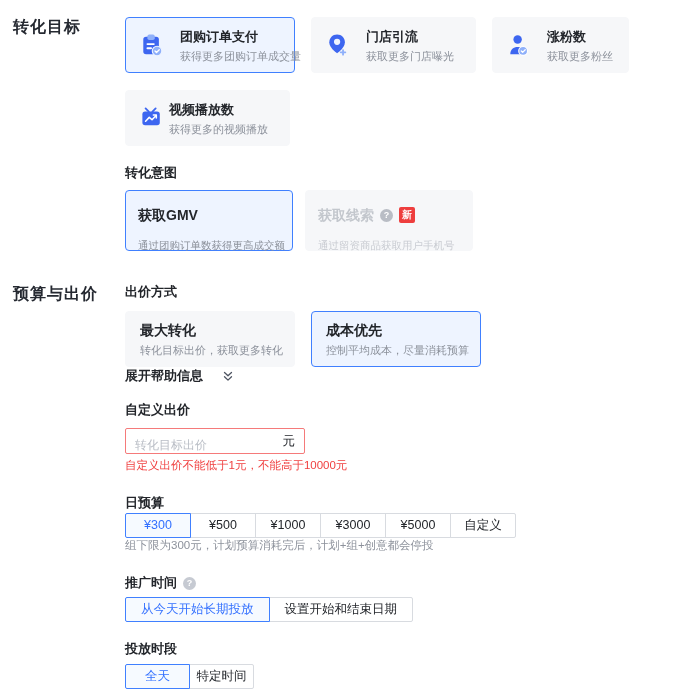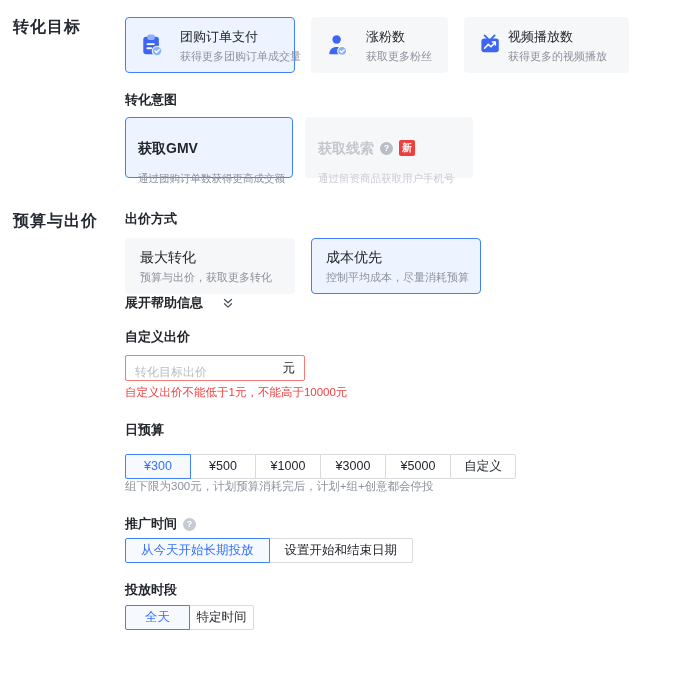--- a/index.html
+++ b/index.html
@@ -13,30 +13,30 @@
   .section-label { width:125px; flex:0 0 125px; padding-left:13px; font-size:16px;
     font-weight:bold; letter-spacing:1px; color:#252931; line-height:20px; }
   .section-content { flex:1; min-width:0; }
 
   
   .goals { display:flex; flex-wrap:wrap; column-gap:16px; row-gap:17px; max-width:545px; }
   .card { border-radius:4px; background:#f6f7f9; border:1px solid #f6f7f9; cursor:pointer; }
   .card.selected { background:#eef4ff; border-color:#4080ff; }
   .goal-card { height:56px; display:flex; align-items:center; padding:0 14px 0 15px; gap:17px; }
   .goal-card .g-icon { width:22px; height:24px; flex:0 0 22px; display:flex; align-items:center; }
-  .card-title { font-size:13px; font-weight:normal; color:#23262b; line-height:17px; }
+  .card-title { font-size:13px; font-weight:bold; color:#23262b; line-height:17px; }
   .card-sub { font-size:11px; color:#8c919b; line-height:14px; margin-top:4px; white-space:nowrap; }
   .w-a{width:170px;} .w-b{width:165px;} .w-c{width:137px;} .w-d{width:165px;gap:6px;}
 
   .sub-label { font-size:13px; font-weight:600; color:#23262b; line-height:16px;
     display:flex; align-items:center; gap:6px; }
 
   
   .intents { display:flex; gap:12px; margin-top:9px; }
-  .intent-card { width:168px; height:61px; padding:21px 12px; }
+  .intent-card { width:168px; height:61px; padding:15px 12px; }
   .intent-title { font-size:14px; font-weight:bold; line-height:18px; display:flex;
     align-items:center; gap:6px; }
   .intent-sub { font-size:10.5px; color:#8c919b; margin-top:15px; white-space:nowrap; }
   .intent-card.disabled .intent-title { color:#c3c7cd; }
   .intent-card.disabled .intent-sub { color:#c9ccd2; }
 
   .help-q { width:13px; height:13px; border-radius:50%; background:#b9bdc5; color:#fff;
     font-size:9px; font-weight:bold; display:inline-flex; align-items:center;
     justify-content:center; line-height:1; cursor:pointer; }
   .badge-new { background:#ee3e3e; color:#fff; font-size:10px; line-height:1;
@@ -57,21 +57,21 @@
     border-radius:2px; display:flex; align-items:center; background:#fff; }
   .bid-input-wrap input { flex:1; min-width:0; border:0; outline:none; padding:0 4px 0 9px;
     font-size:12px; color:#ec4899; background:transparent;
     font-family:"Liberation Sans", sans-serif;margin-top:8px; }
   .bid-input-wrap input::placeholder { color:#b9bdc5; }
   .unit { font-size:12.5px; color:#23262b; padding-right:9px; }
   .error-text { margin-top:4px; font-size:11.5px; color:#f04040; }
   .hint-text { font-size:11.5px; color:#8c919b; }
 
   
-  .segmented { display:flex; margin-top:16px; }
+  .segmented { display:flex; margin-top:2px; }
   .seg-btn { height:25px; line-height:23px; text-align:center; font-size:12.5px;
     background:#fff; border:1px solid #d8dbe0; color:#23262b; margin-left:-1px;
     cursor:pointer; white-space:nowrap; position:relative; }
   .seg-btn:first-child { margin-left:0; border-radius:2px 0 0 2px; }
   .seg-btn:last-child { border-radius:0 2px 2px 0; }
   .seg-btn.selected { border-color:#4080ff; color:#3370ff; background:#f6faff; z-index:1; }
   .seg-budget { width:66px; }
   .seg-pad { padding:0 15px; }
   .seg-slot { width:65px; }
   .seg-row-gap6 { margin-top:6px; } .seg-row-gap7 { margin-top:7px; }
@@ -99,20 +99,33 @@
               <circle cx="17.5" cy="19.5" r="5.2" fill="#8fb0fa" stroke="#eef4ff" stroke-width="1.2"></circle>
               <path d="M15.3 19.5 l1.6 1.6 3-3" stroke="#fff" stroke-width="1.5" fill="none" stroke-linecap="round" stroke-linejoin="round"></path>
             </svg>
           </span>
           <span>
             <div class="card-title">团购订单支付</div>
             <div class="card-sub">获得更多团购订单成交量</div>
           </span>
         </div>
 
+        <div class="card goal-card w-b">
+          <span class="g-icon">
+            <svg width="22" height="24" viewBox="0 0 24 26">
+              <path d="M11 1.5 C6 1.5 2.5 5.4 2.5 9.9 c0 5.6 6.4 10.5 8.5 12 2.1-1.5 8.5-6.4 8.5-12 C19.5 5.4 16 1.5 11 1.5 z" fill="#3d66f0"></path>
+              <circle cx="11" cy="9.5" r="3.4" fill="#eef4ff"></circle>
+              <path d="M17.5 18.5 v5 M15 21 h5" stroke="#8fb0fa" stroke-width="2" stroke-linecap="round"></path>
+            </svg>
+          </span>
+          <span>
+            <div class="card-title">门店引流</div>
+            <div class="card-sub">获取更多门店曝光</div>
+          </span>
+        </div>
 
         <div class="card goal-card w-c">
           <span class="g-icon">
             <svg width="22" height="24" viewBox="0 0 24 26">
               <circle cx="10.5" cy="7" r="4.6" fill="#3d66f0"></circle>
               <path d="M2.5 23 c0-5 3.6-7.8 8-7.8 s8 2.8 8 7.8 z" fill="#3d66f0"></path>
               <circle cx="16.5" cy="19.5" r="4.8" fill="#8fb0fa" stroke="#fff" stroke-width="1.2"></circle>
               <path d="M14.5 19.5 l1.5 1.5 2.8-2.8" stroke="#fff" stroke-width="1.4" fill="none" stroke-linecap="round" stroke-linejoin="round"></path>
             </svg>
           </span>
@@ -160,21 +173,21 @@
 
   <div class="section-row second">
     <div class="section-label">预算与出价</div>
     <div class="section-content">
 
       <div class="sub-label">出价方式</div>
 
       <div class="bid-modes">
         <div class="card bid-card">
           <div class="card-title" style="font-size:14px;">最大转化</div>
-          <div class="card-sub">预算与出价，获取更多转化</div>
+          <div class="card-sub">转化目标出价，获取更多转化</div>
         </div>
         <div class="card bid-card selected">
           <div class="card-title" style="font-size:14px;">成本优先</div>
           <div class="card-sub">控制平均成本，尽量消耗预算</div>
         </div>
       </div>
 
       <div class="help-toggle">
         <span>展开帮助信息</span>
         <span>

